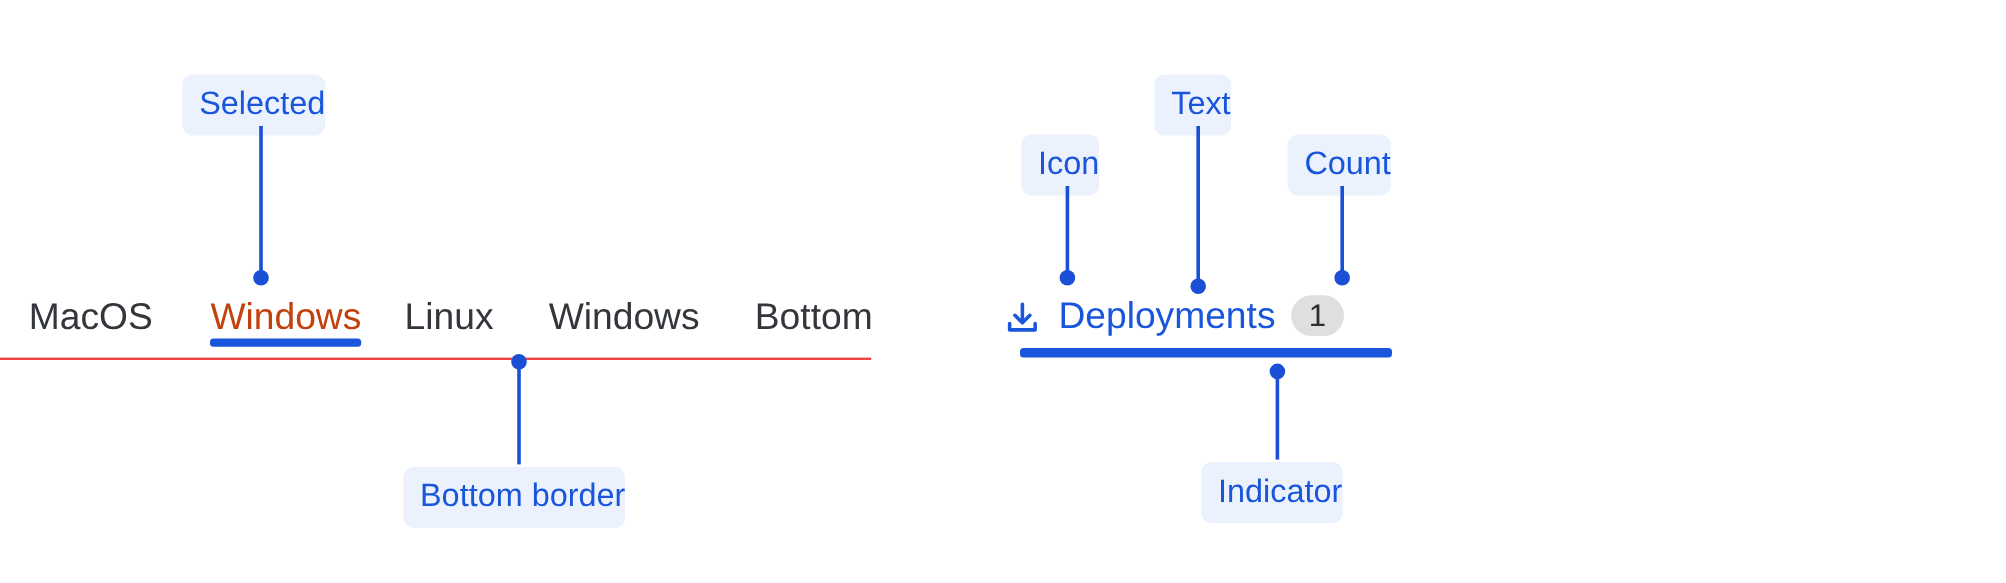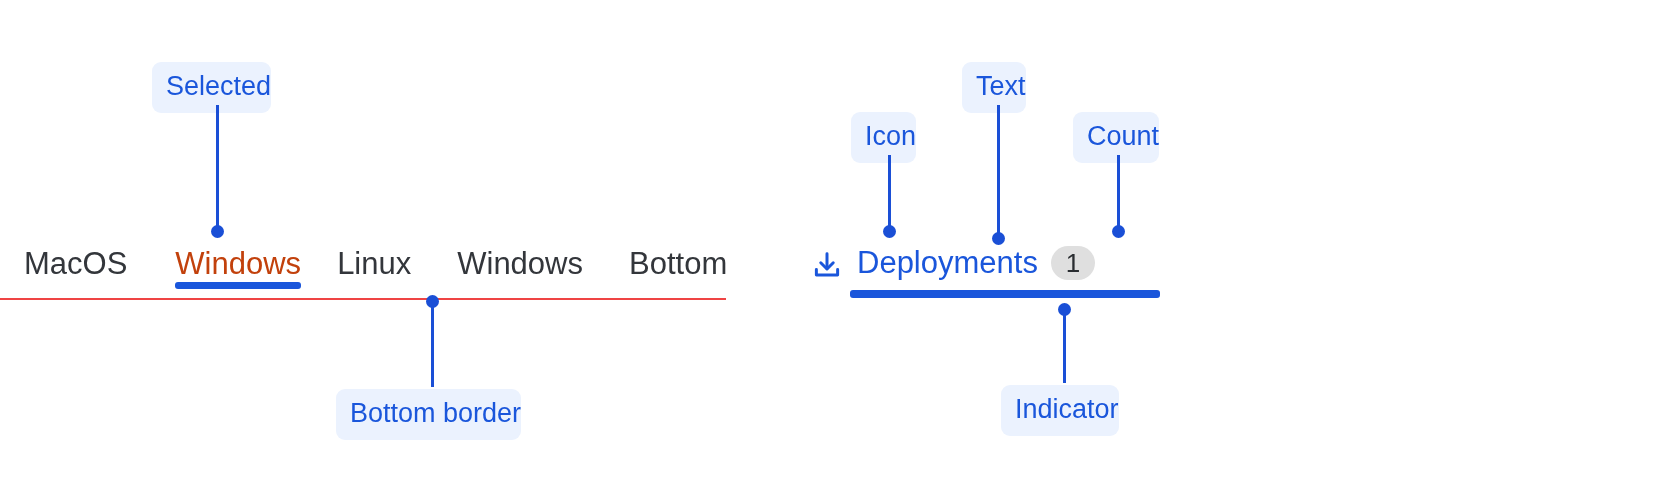--- a/index.html
+++ b/index.html
@@ -87,21 +87,21 @@
     right: 0;
     bottom: -10px;
     height: 7px;
     border-radius: 3px;
     background: #1A56DB;
   }
 
   
   .deploy-tab {
     position: absolute;
-    left: 810px;
+    left: 835px;
     top: 244px;
     width: 310px;
     height: 56px;
     display: flex;
     align-items: flex-start;
     gap: 13px;
     background: none;
     border: none;
     padding: 2px 0 0 0;
     cursor: pointer;

